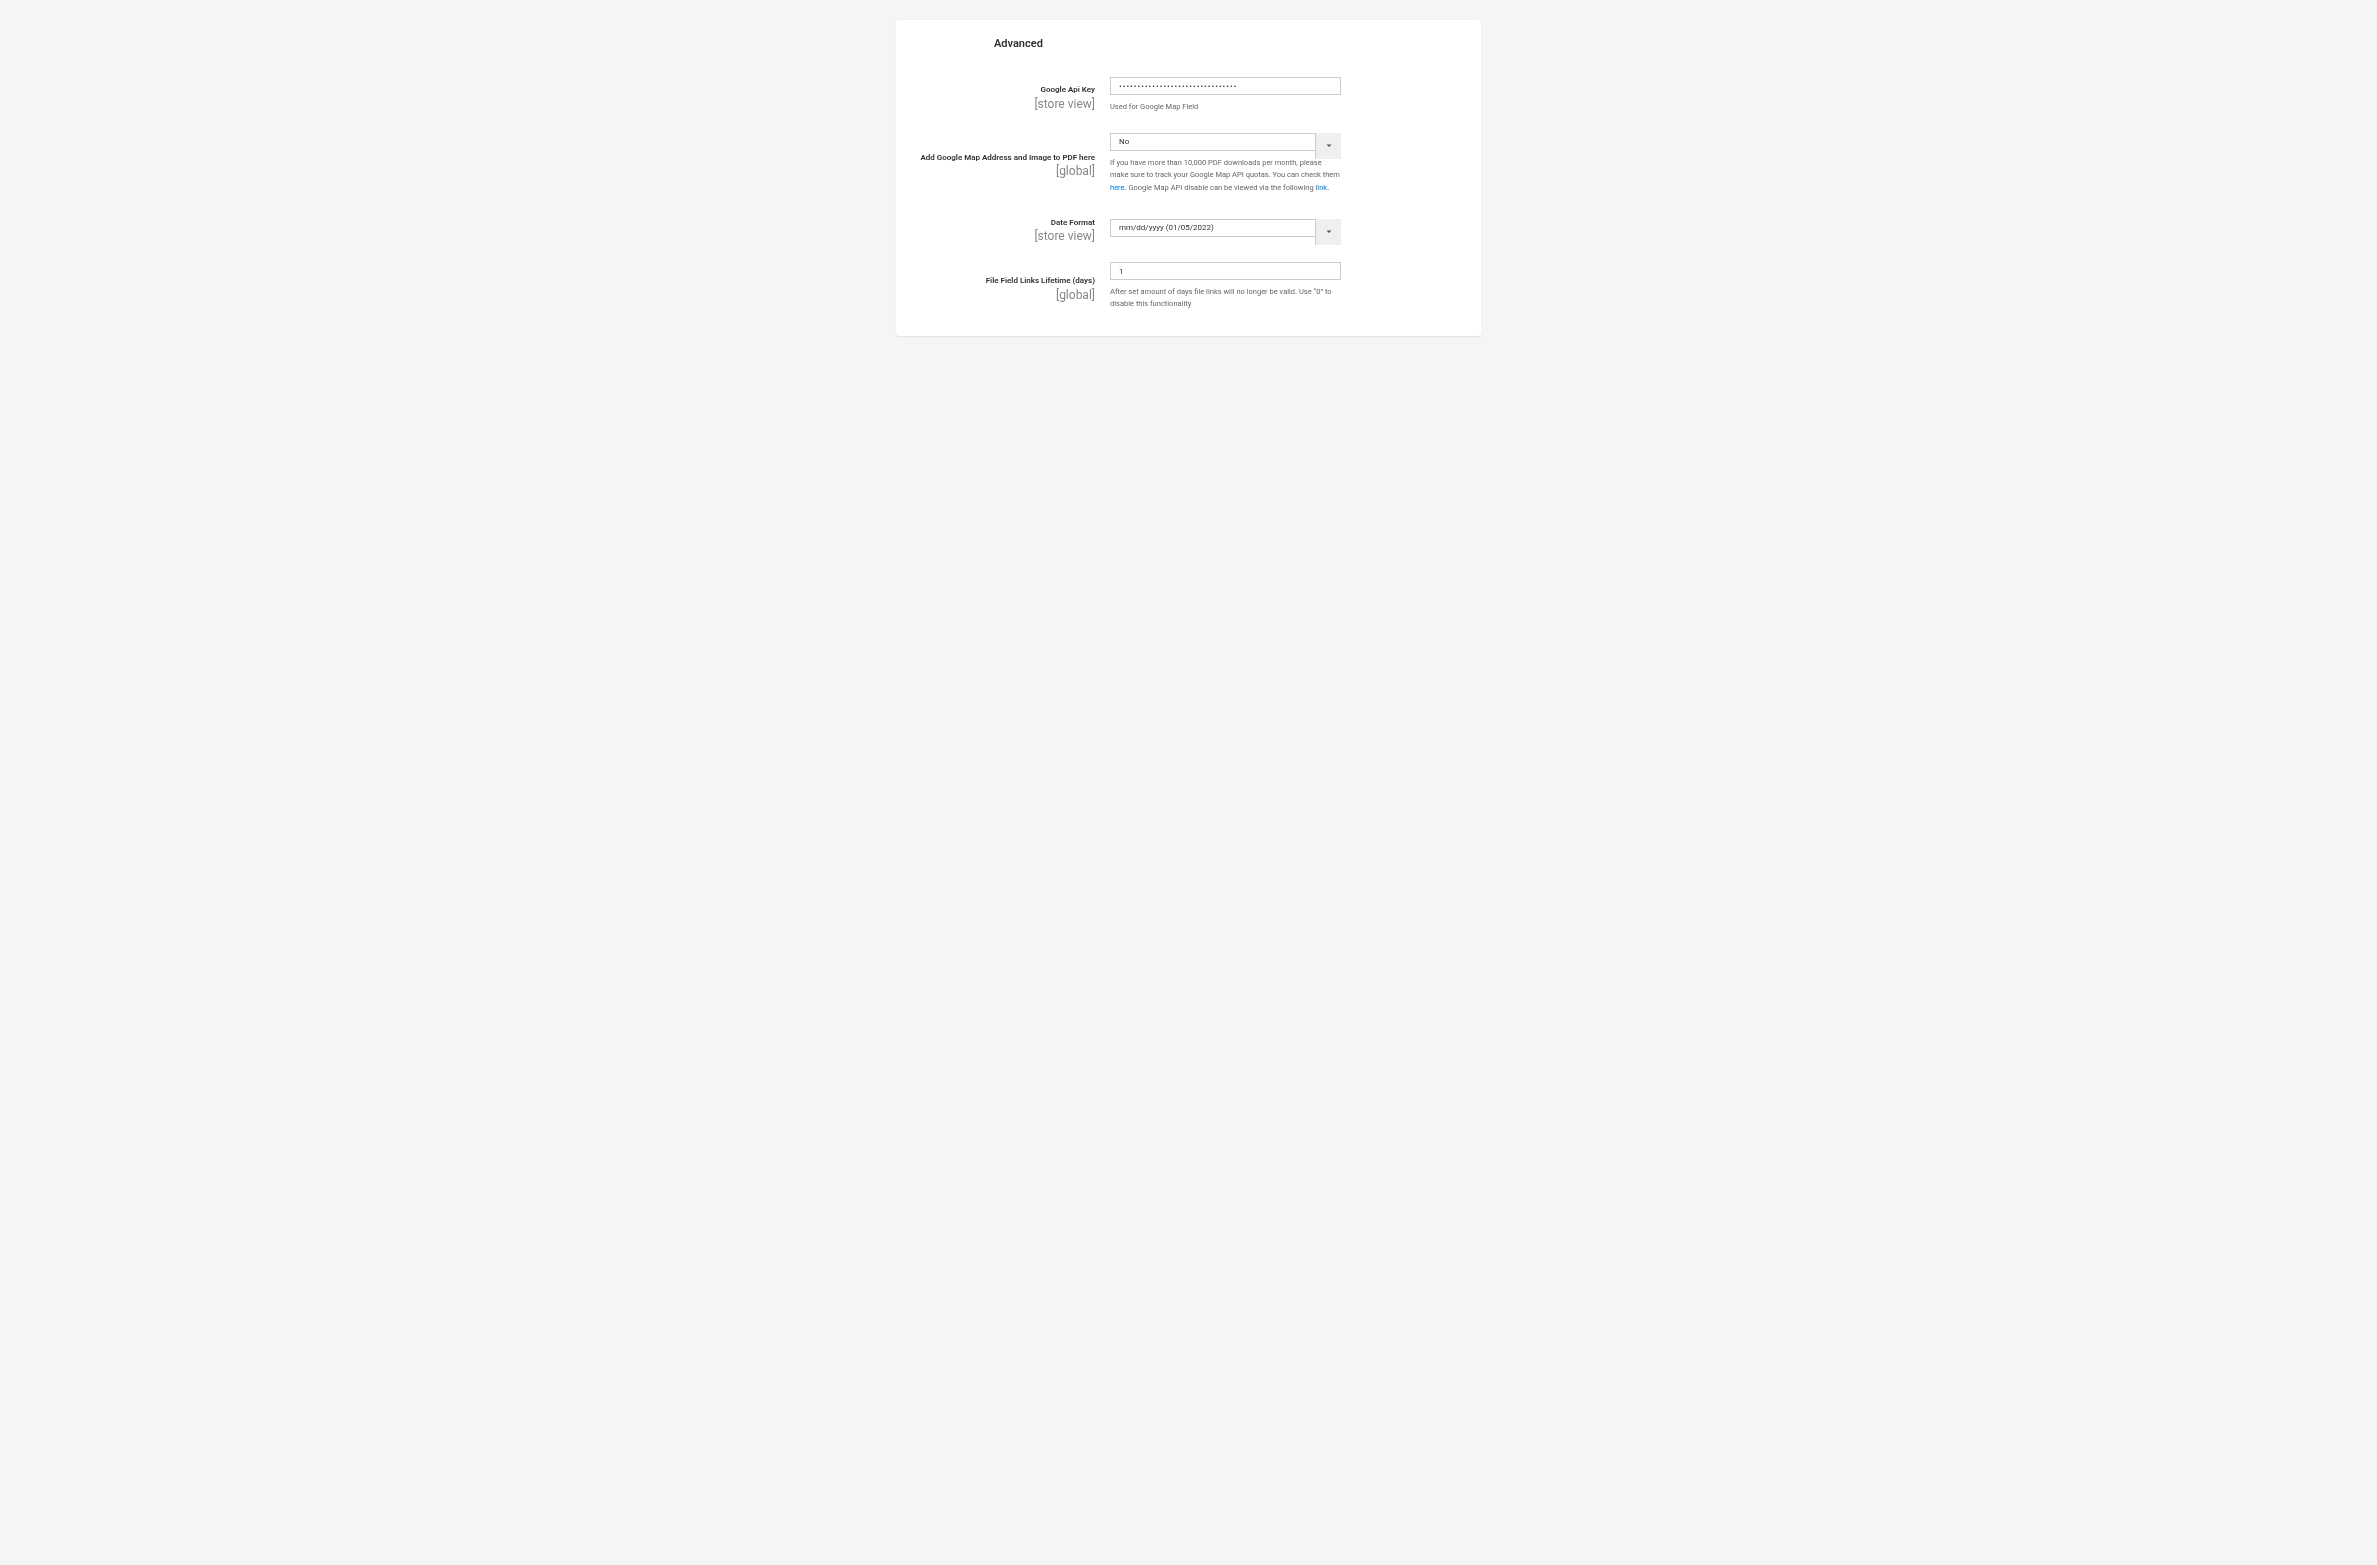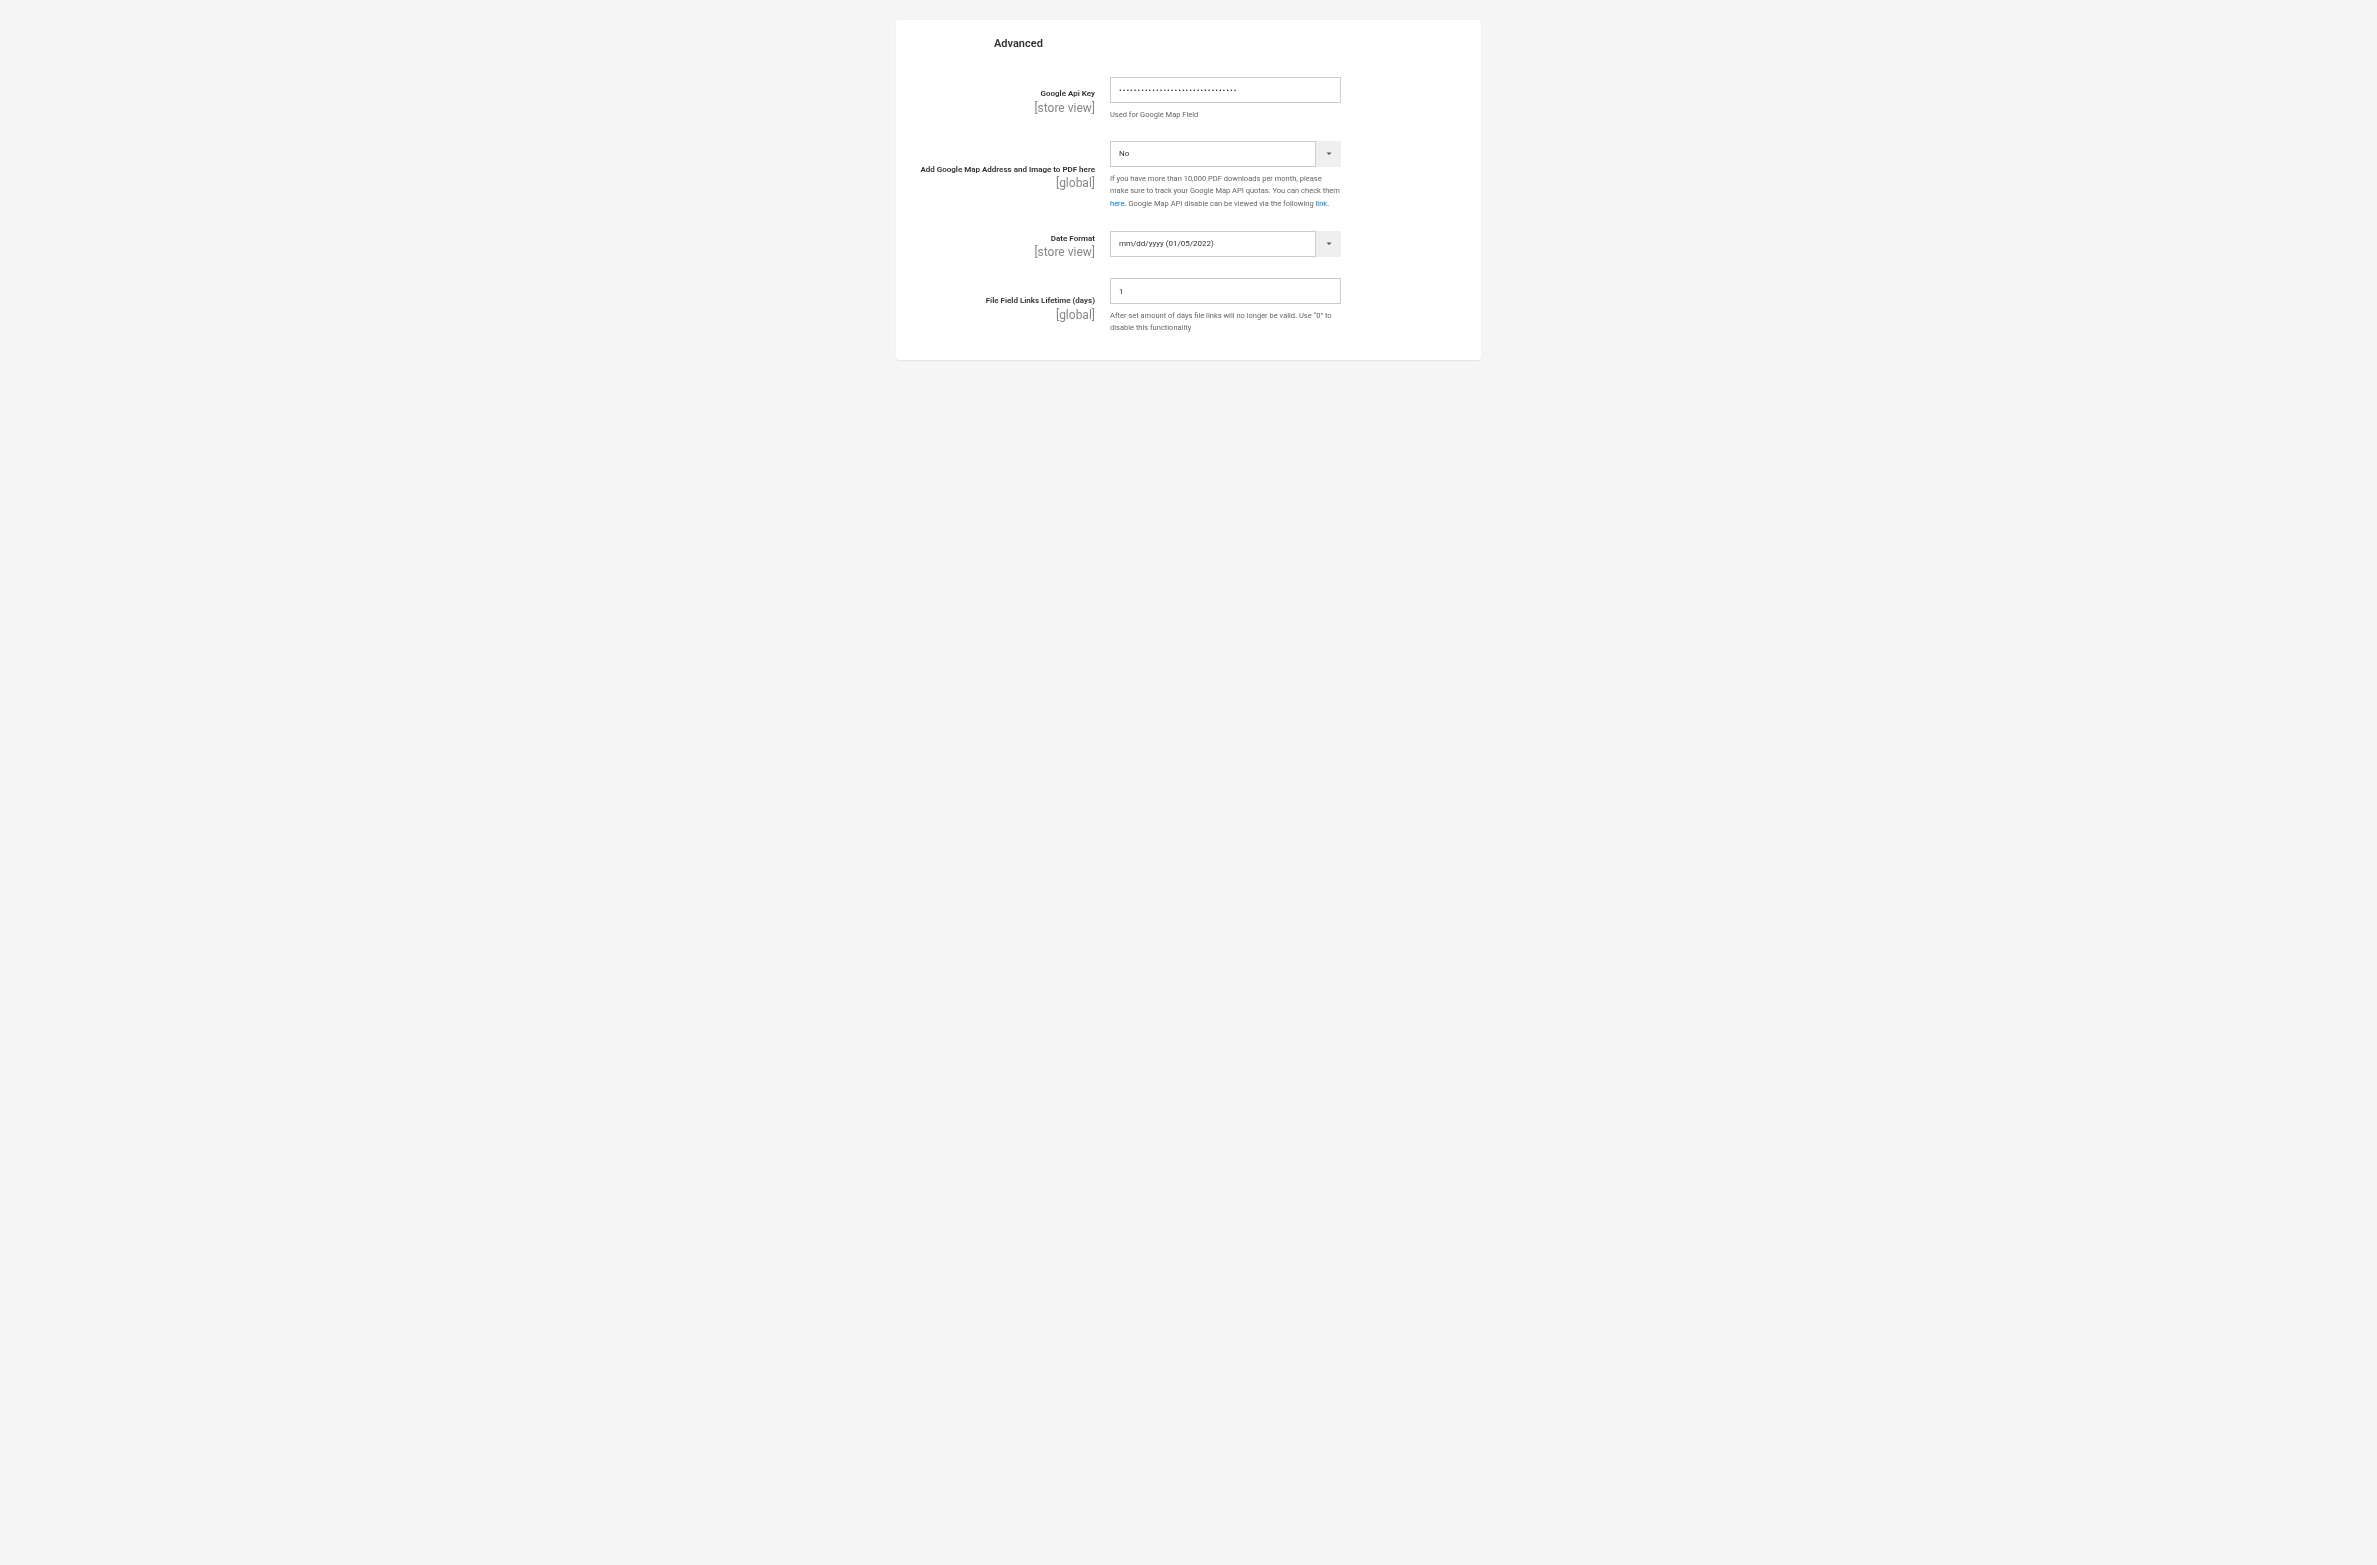--- a/index.html
+++ b/index.html
@@ -47,21 +47,21 @@
       font-size: 12px;
       color: #888;
       margin-top: 1px;
     }
     .field-col {
       flex: 1;
       max-width: 231px;
     }
     .text-input, .select {
       width: 100%;
-      height: 26px;
+      height: 18px;
       border: 0.5px solid #ccc;
       font-size: 8px;
       padding: 0 8px;
       background: #fff;
       font-family: inherit;
       color: #333;
     }
     .select-wrap {
       position: relative;
       width: 100%;

